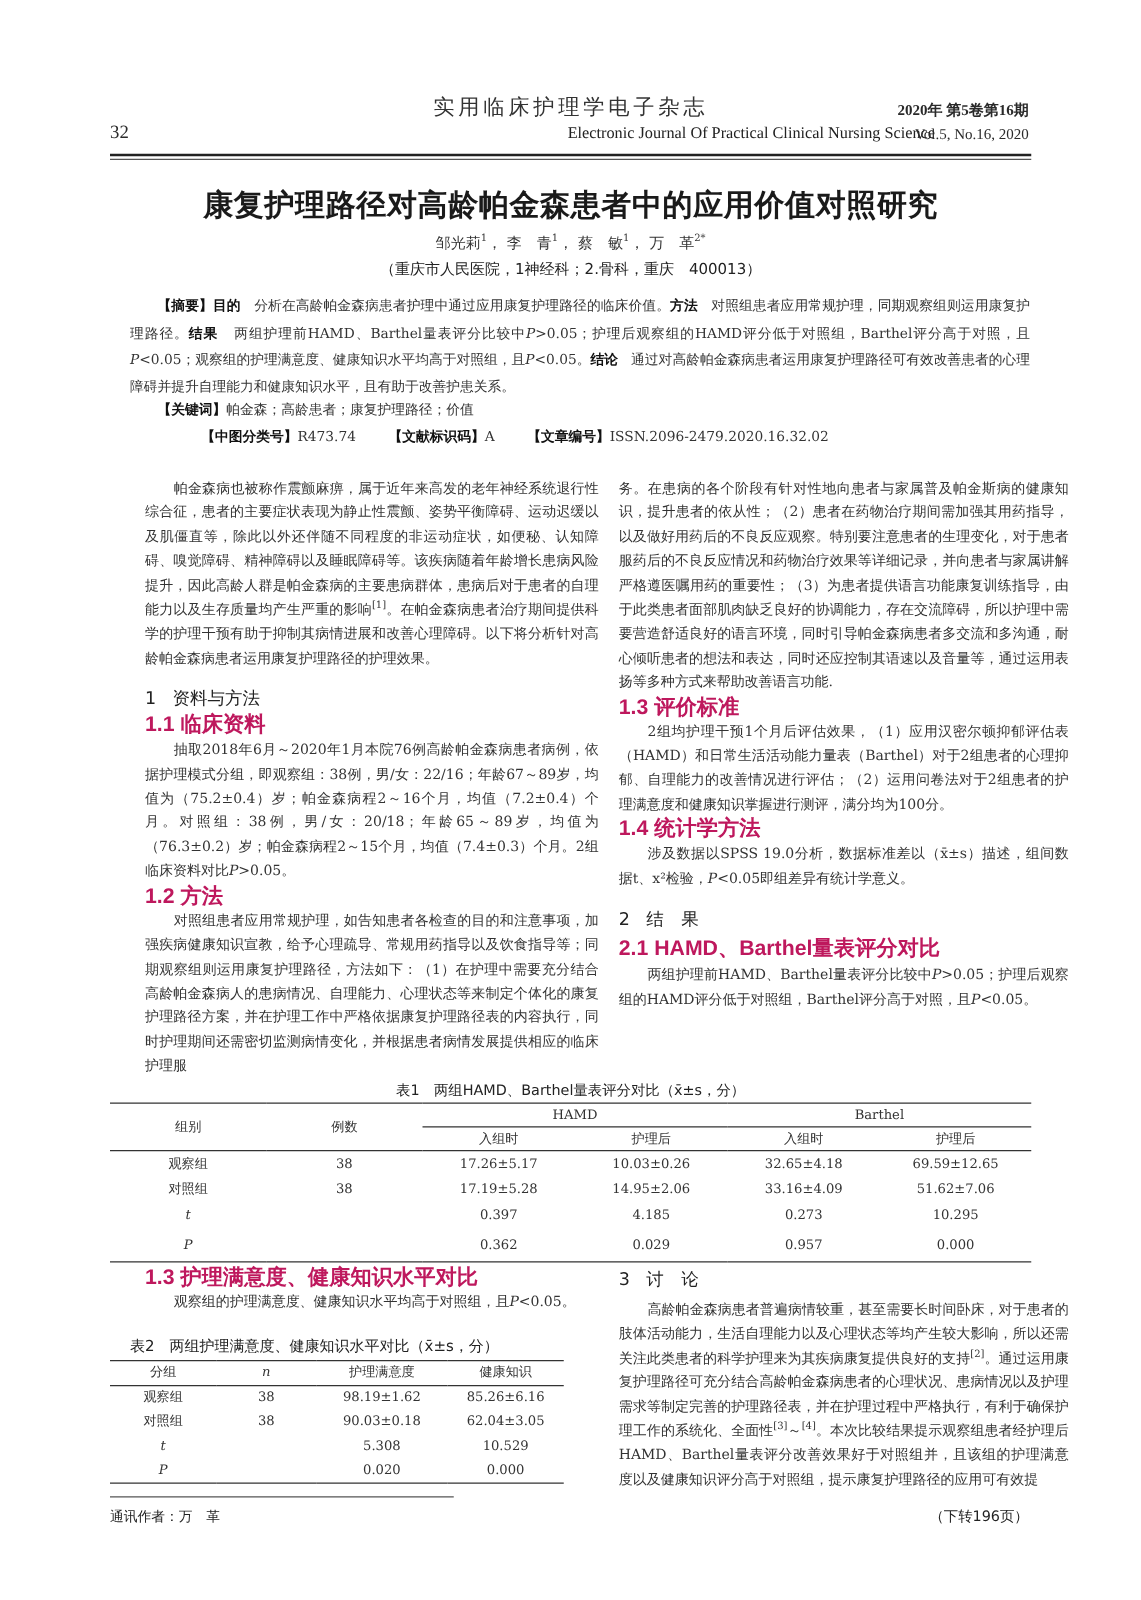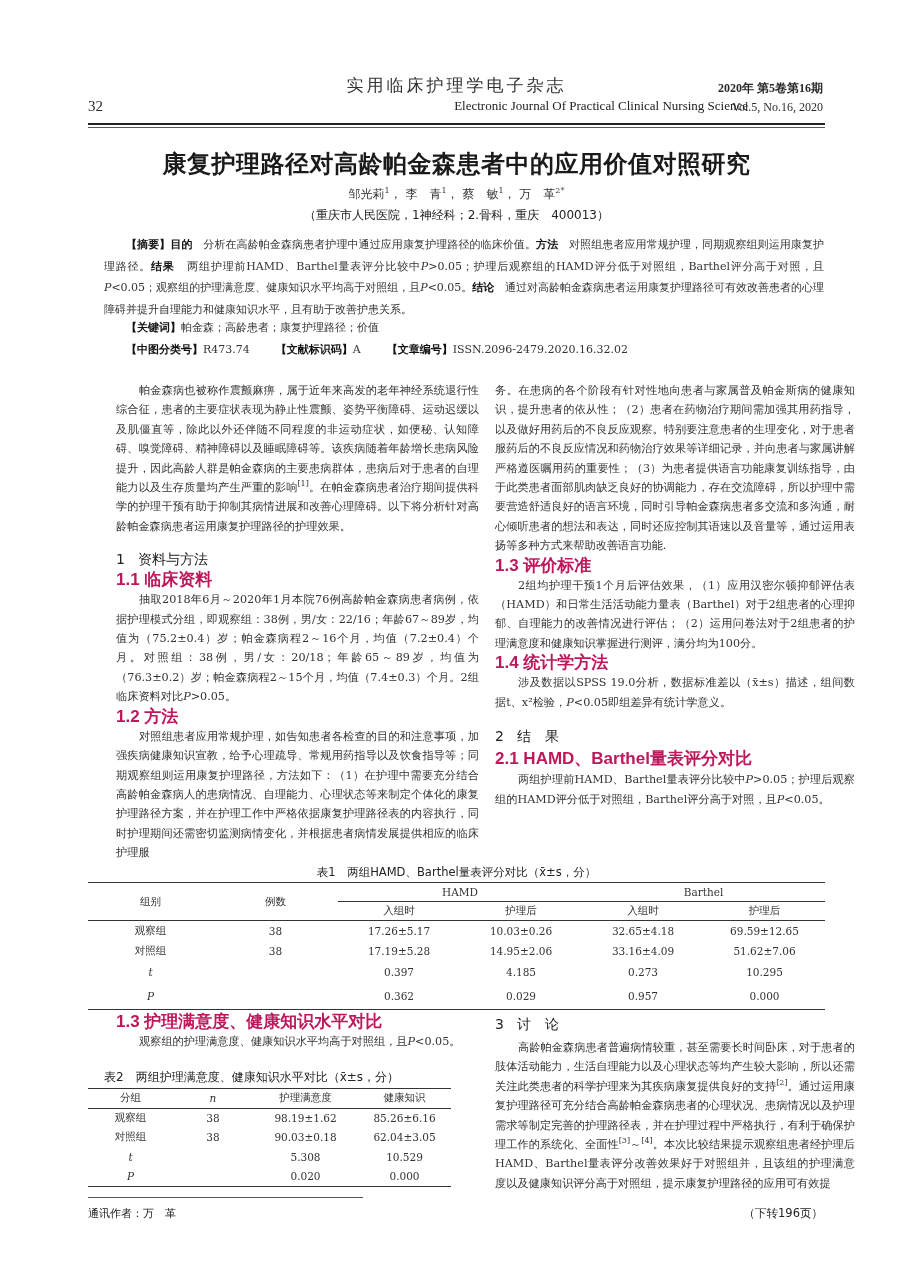--- a/index.html
+++ b/index.html
@@ -20,21 +20,21 @@
   .title { left: 0; width: 913px; top: 148px; text-align: center; font-size: 24px; font-weight: bold; color: #1a1a1a; font-family: "DejaVu Sans", sans-serif; letter-spacing: 0.5px; }
   .authors { left: 0; width: 913px; top: 186px; text-align: center; font-size: 12px; color: #333; }
   .affil { left: 0; width: 913px; top: 207px; text-align: center; font-size: 12px; color: #222; font-family: "DejaVu Sans", sans-serif; }
   sup { font-size: 8px; vertical-align: super; line-height: 0; }
 
   
   .abstract { left: 104px; width: 720px; top: 234px; font-size: 11px; line-height: 21.6px; text-indent: 22px; color: #333; text-align: justify; }
   .abstract b, .kw b { font-family: "DejaVu Sans", sans-serif; font-weight: bold; color: #111; }
   .kw { left: 126px; width: 700px; font-size: 11px; color: #333; }
   .kw1 { top: 320px; }
-  .kw2 { top: 342px; }
+  .kw2 { top: 342px; margin-left: 35px; }
   .kw2 span.gap { display: inline-block; width: 26px; }
 
   
   .col { font-size: 11.2px; line-height: 19.4px; color: #333; text-align: justify; margin-left: 28px; }
   .colL { left: 88px; width: 363px; }
   .colR { left: 467px; width: 360px; }
   .p-ind { text-indent: 23px; }
   .h1 { font-family: "DejaVu Sans", sans-serif; font-size: 14px; color: #222; }
   .h1 .num { display: inline-block; width: 22px; }
   .h2 { font-family: Liberation Sans, sans-serif; font-size: 17px; font-weight: bold; color: #be185d; }

